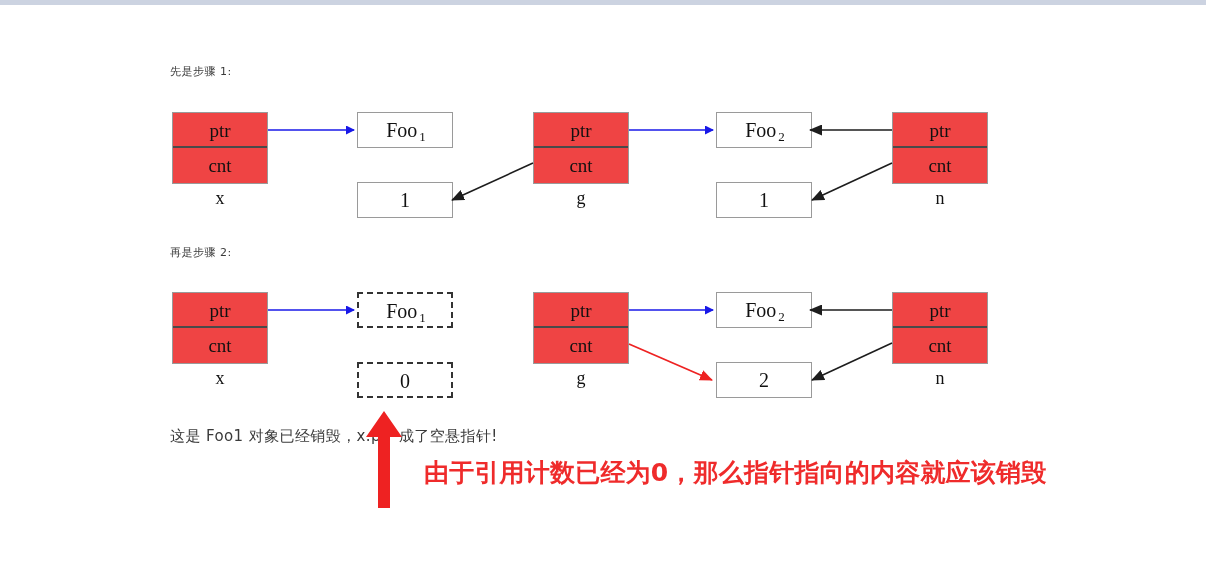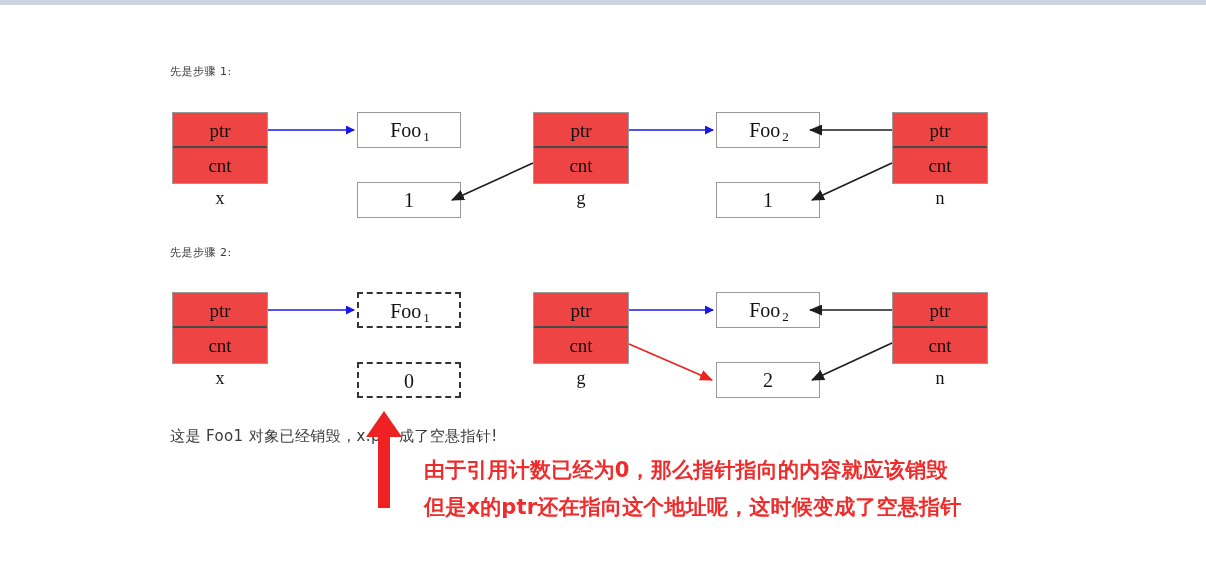--- a/index.html
+++ b/index.html
@@ -59,21 +59,21 @@
     position: absolute;
     width: 96px;
     text-align: center;
     font-family: "Liberation Serif", "DejaVu Serif", serif;
     font-size: 18px;
     color: #111;
   }
   
   .val-box {
     position: absolute;
-    width: 104px;
+    width: 96px;
     height: 36px;
     line-height: 34px;
     text-align: center;
     border: 1px solid #9a9a9a;
     box-sizing: border-box;
     font-family: "Liberation Serif", "DejaVu Serif", serif;
     font-size: 20px;
     color: #111;
     background: #fff;
     white-space: nowrap;
@@ -92,21 +92,21 @@
     position: absolute;
     font-family: "DejaVu Sans", "Liberation Sans", sans-serif;
     font-size: 15px;
     color: #3a3a3a;
     white-space: nowrap;
     letter-spacing: 0.4px;
   }
   .red-note {
     position: absolute;
     font-family: "DejaVu Sans", "Liberation Sans", sans-serif;
-    font-size: 21px;
+    font-size: 25px;
     font-weight: bold;
     color: #ef2b2b;
     white-space: nowrap;
     letter-spacing: 0.2px;
     text-align: center;
   }
   svg.overlay {
     position: absolute;
     left: 0; top: 0;
     width: 1206px;
@@ -146,21 +146,21 @@
   </div>
 
   <div class="val-box" style="left:716px; top:182px;">1</div>
 
   <div class="struct-box" style="left:892px; top:112px;">
     <div class="struct-row top">ptr</div>
     <div class="struct-row">cnt</div>
   </div>
   <div class="var-name" style="left:892px; top:188px;">n</div>
 
-  <div class="step-label" style="left:170px; top:245px;">先是步骤 2:</div>
+  <div class="step-label" style="left:170px; top:245px;">再是步骤 2:</div>
 
   <div class="struct-box" style="left:172px; top:292px;">
     <div class="struct-row top">ptr</div>
     <div class="struct-row">cnt</div>
   </div>
   <div class="var-name" style="left:172px; top:368px;">x</div>
 
   <div class="val-box dashed" style="left:357px; top:292px;">
     <span>Foo</span><sub>1</sub>
   </div>
@@ -179,21 +179,20 @@
 
   <div class="struct-box" style="left:892px; top:292px;">
     <div class="struct-row top">ptr</div>
     <div class="struct-row">cnt</div>
   </div>
   <div class="var-name" style="left:892px; top:368px;">n</div>
 
   <div class="note-text" style="left:170px; top:427px;">这是 Foo1 对象已经销毁，x.ptr 成了空悬指针!</div>
 
   <div class="red-note" style="left:424px; top:456px;">由于引用计数已经为0，那么指针指向的内容就应该销毁</div>
-  <div class="red-note" style="left:424px; top:493px;">但是x的ptr还在指向这个地址呢，这时候变成了空悬指针</div>
 
 </div>
 
 <svg class="overlay" viewBox="0 0 1206 563">
   <defs>
     <marker id="ah-blue" markerWidth="9" markerHeight="9" refX="8" refY="4.5" orient="auto" markerUnits="userSpaceOnUse">
       <path d="M0,0 L9,4.5 L0,9 z" fill="#1818e8"></path>
     </marker>
     <marker id="ah-black" markerWidth="13" markerHeight="11" refX="12" refY="5.5" orient="auto" markerUnits="userSpaceOnUse">
       <path d="M0,0 L13,5.5 L0,11 z" fill="#1d1d1d"></path>

